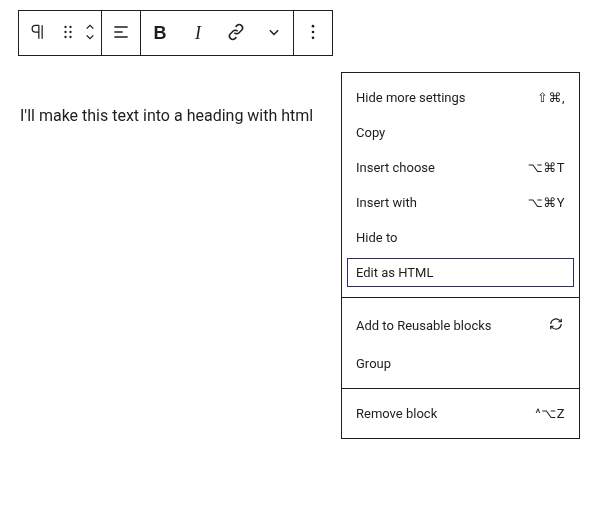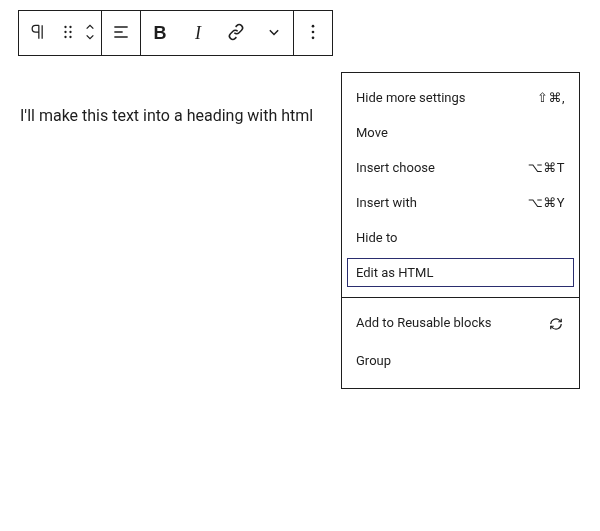--- a/index.html
+++ b/index.html
@@ -71,21 +71,21 @@
     }
     .dropdown-section {
       border-bottom: 1px solid #1e1e1e;
       padding: 7px 0;
     }
     .dropdown-section:last-child {
       border-bottom: none;
     }
     .dropdown-item {
       display: flex;
-      align-items: flex-start;
+      align-items: flex-end;
       justify-content: space-between;
       padding: 10px 14px;
       font-size: 13px;
       cursor: pointer;
       color: #1e1e1e;
       gap: 42px;
     }
     .dropdown-item.highlighted {
       outline: 1.5px solid #2a2d6e;
       outline-offset: -4px;
@@ -201,21 +201,21 @@
 </div>
 
 
 <div class="dropdown">
   <div class="dropdown-section">
     <div class="dropdown-item">
       <span>Hide more settings</span>
       <span class="shortcut">⇧⌘,</span>
     </div>
     <div class="dropdown-item">
-      <span>Move</span>
+      <span>Copy</span>
       <span class="shortcut"></span>
     </div>
     <div class="dropdown-item">
       <span>Insert choose</span>
       <span class="shortcut">⌥⌘T</span>
     </div>
     <div class="dropdown-item">
       <span>Insert with</span>
       <span class="shortcut">⌥⌘Y</span>
     </div>
@@ -236,16 +236,22 @@
             <path d="M5 12a7 7 0 0111-5.5L19 9M19 12a7 7 0 01-11 5.5L5 15"></path>
             <path d="M19 5v4h-4M5 19v-4h4"></path>
           </svg>
       </span>
     </div>
     <div class="dropdown-item">
       <span>Group</span>
       <span class="item-icon"></span>
     </div>
   </div>
+  <div class="dropdown-section">
+    <div class="dropdown-item">
+      <span>Remove block</span>
+      <span class="shortcut">^⌥Z</span>
+    </div>
+  </div>
 </div>
 
 
 
 
 </body></html>

